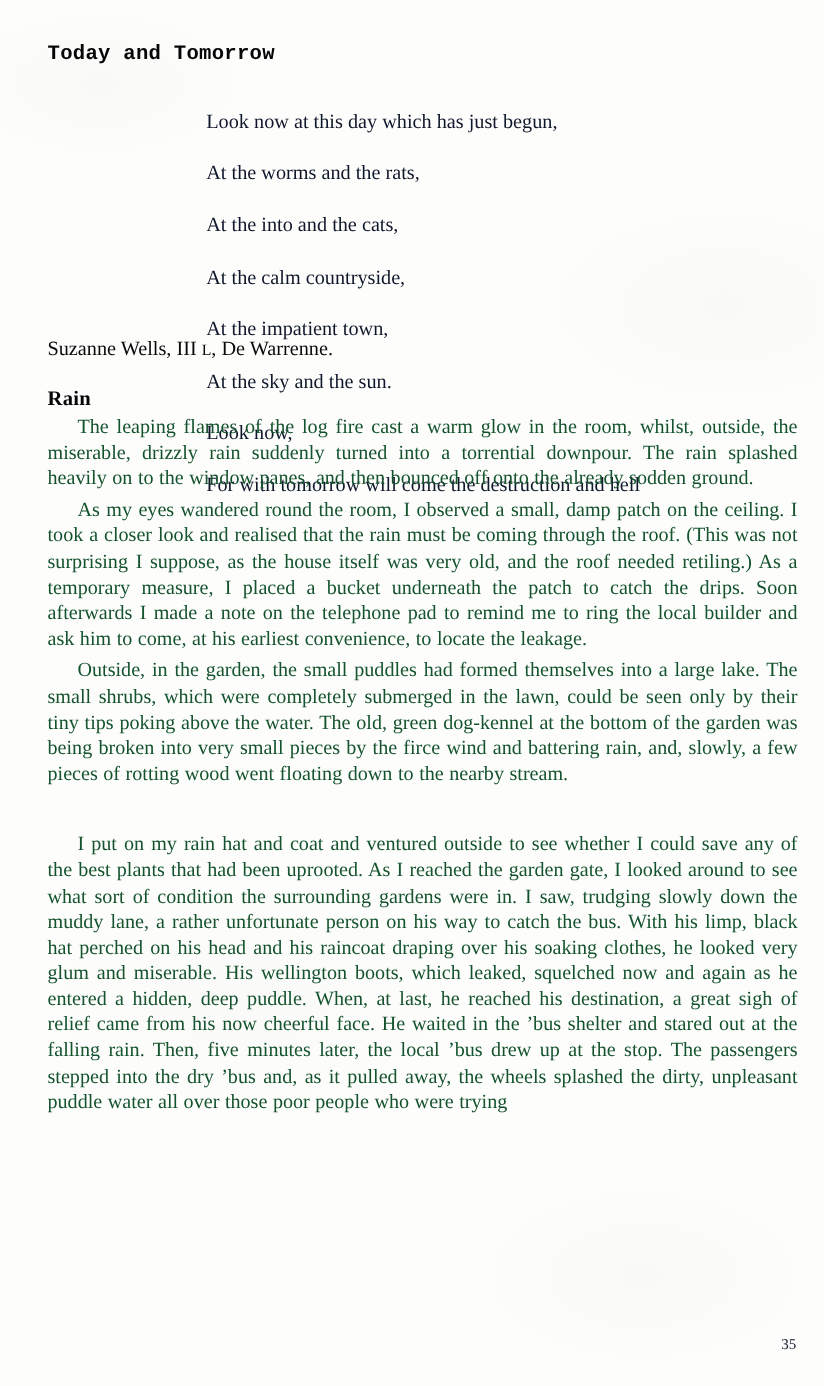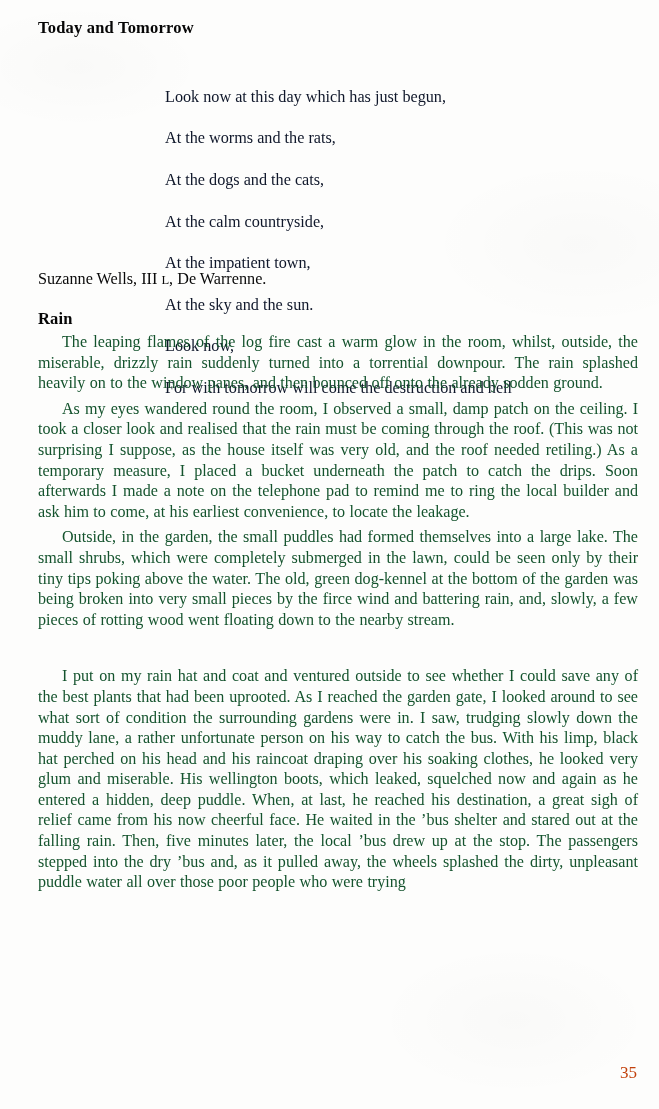--- a/index.html
+++ b/index.html
@@ -36,21 +36,21 @@
     width: 600px;
   }
 
   .section-title {
     font-weight: bold;
     font-size: 16.5px;
     letter-spacing: 0.2px;
     margin: 0;
     color: #060606;
   }
-  #title-today-and-tomorrow { position: absolute; top: 18px; left: 0; }
+  #title-today-and-tomorrow { position: absolute; top: 33px; left: 0; font-family: Liberation Mono, monospace; }
   #title-rain { position: absolute; top: 309px; left: 0; }
 
   .poem {
     position: absolute;
     top: 66px;
     left: 127px;
     font-size: 16.2px;
     line-height: 20.8px;
     white-space: pre-line;
     color: #0f172a;
@@ -84,39 +84,39 @@
     color: #14532d;
     -moz-text-align-last: left;
     text-align-last: left;
   }
   p.para:last-child { margin-bottom: 0; margin-top: 36px; }
 
   .page-number {
     position: absolute;
     right: 22px;
     bottom: 26px;
-    font-size: 17px;
-    color: #c2410c;
+    font-size: 12px;
+    color: #0f172a;
     text-align: center;
   }
 </style>
 </head>
 <body>
 
 <div class="page">
   <div class="scan-noise"></div>
 
   <div class="content">
 
     <h2 class="section-title" id="title-today-and-tomorrow">Today and Tomorrow</h2>
 
     <div class="poem">
       <span class="poem-line">Look now at this day which has just begun,</span>
       <span class="poem-line">At the worms and the rats,</span>
-      <span class="poem-line">At the dogs and the cats,</span>
+      <span class="poem-line">At the into and the cats,</span>
       <span class="poem-line">At the calm countryside,</span>
       <span class="poem-line">At the impatient town,</span>
       <span class="poem-line">At the sky and the sun.</span>
       <span class="poem-line">Look now,</span>
       <span class="poem-line">For with tomorrow will come the destruction and hell</span>
     </div>
 
     <div class="attribution"><span>Suzanne Wells,</span> <span>III</span> <span class="smallcap">L</span><span>, De Warrenne.</span></div>
 
     <h2 class="section-title" id="title-rain">Rain</h2>

